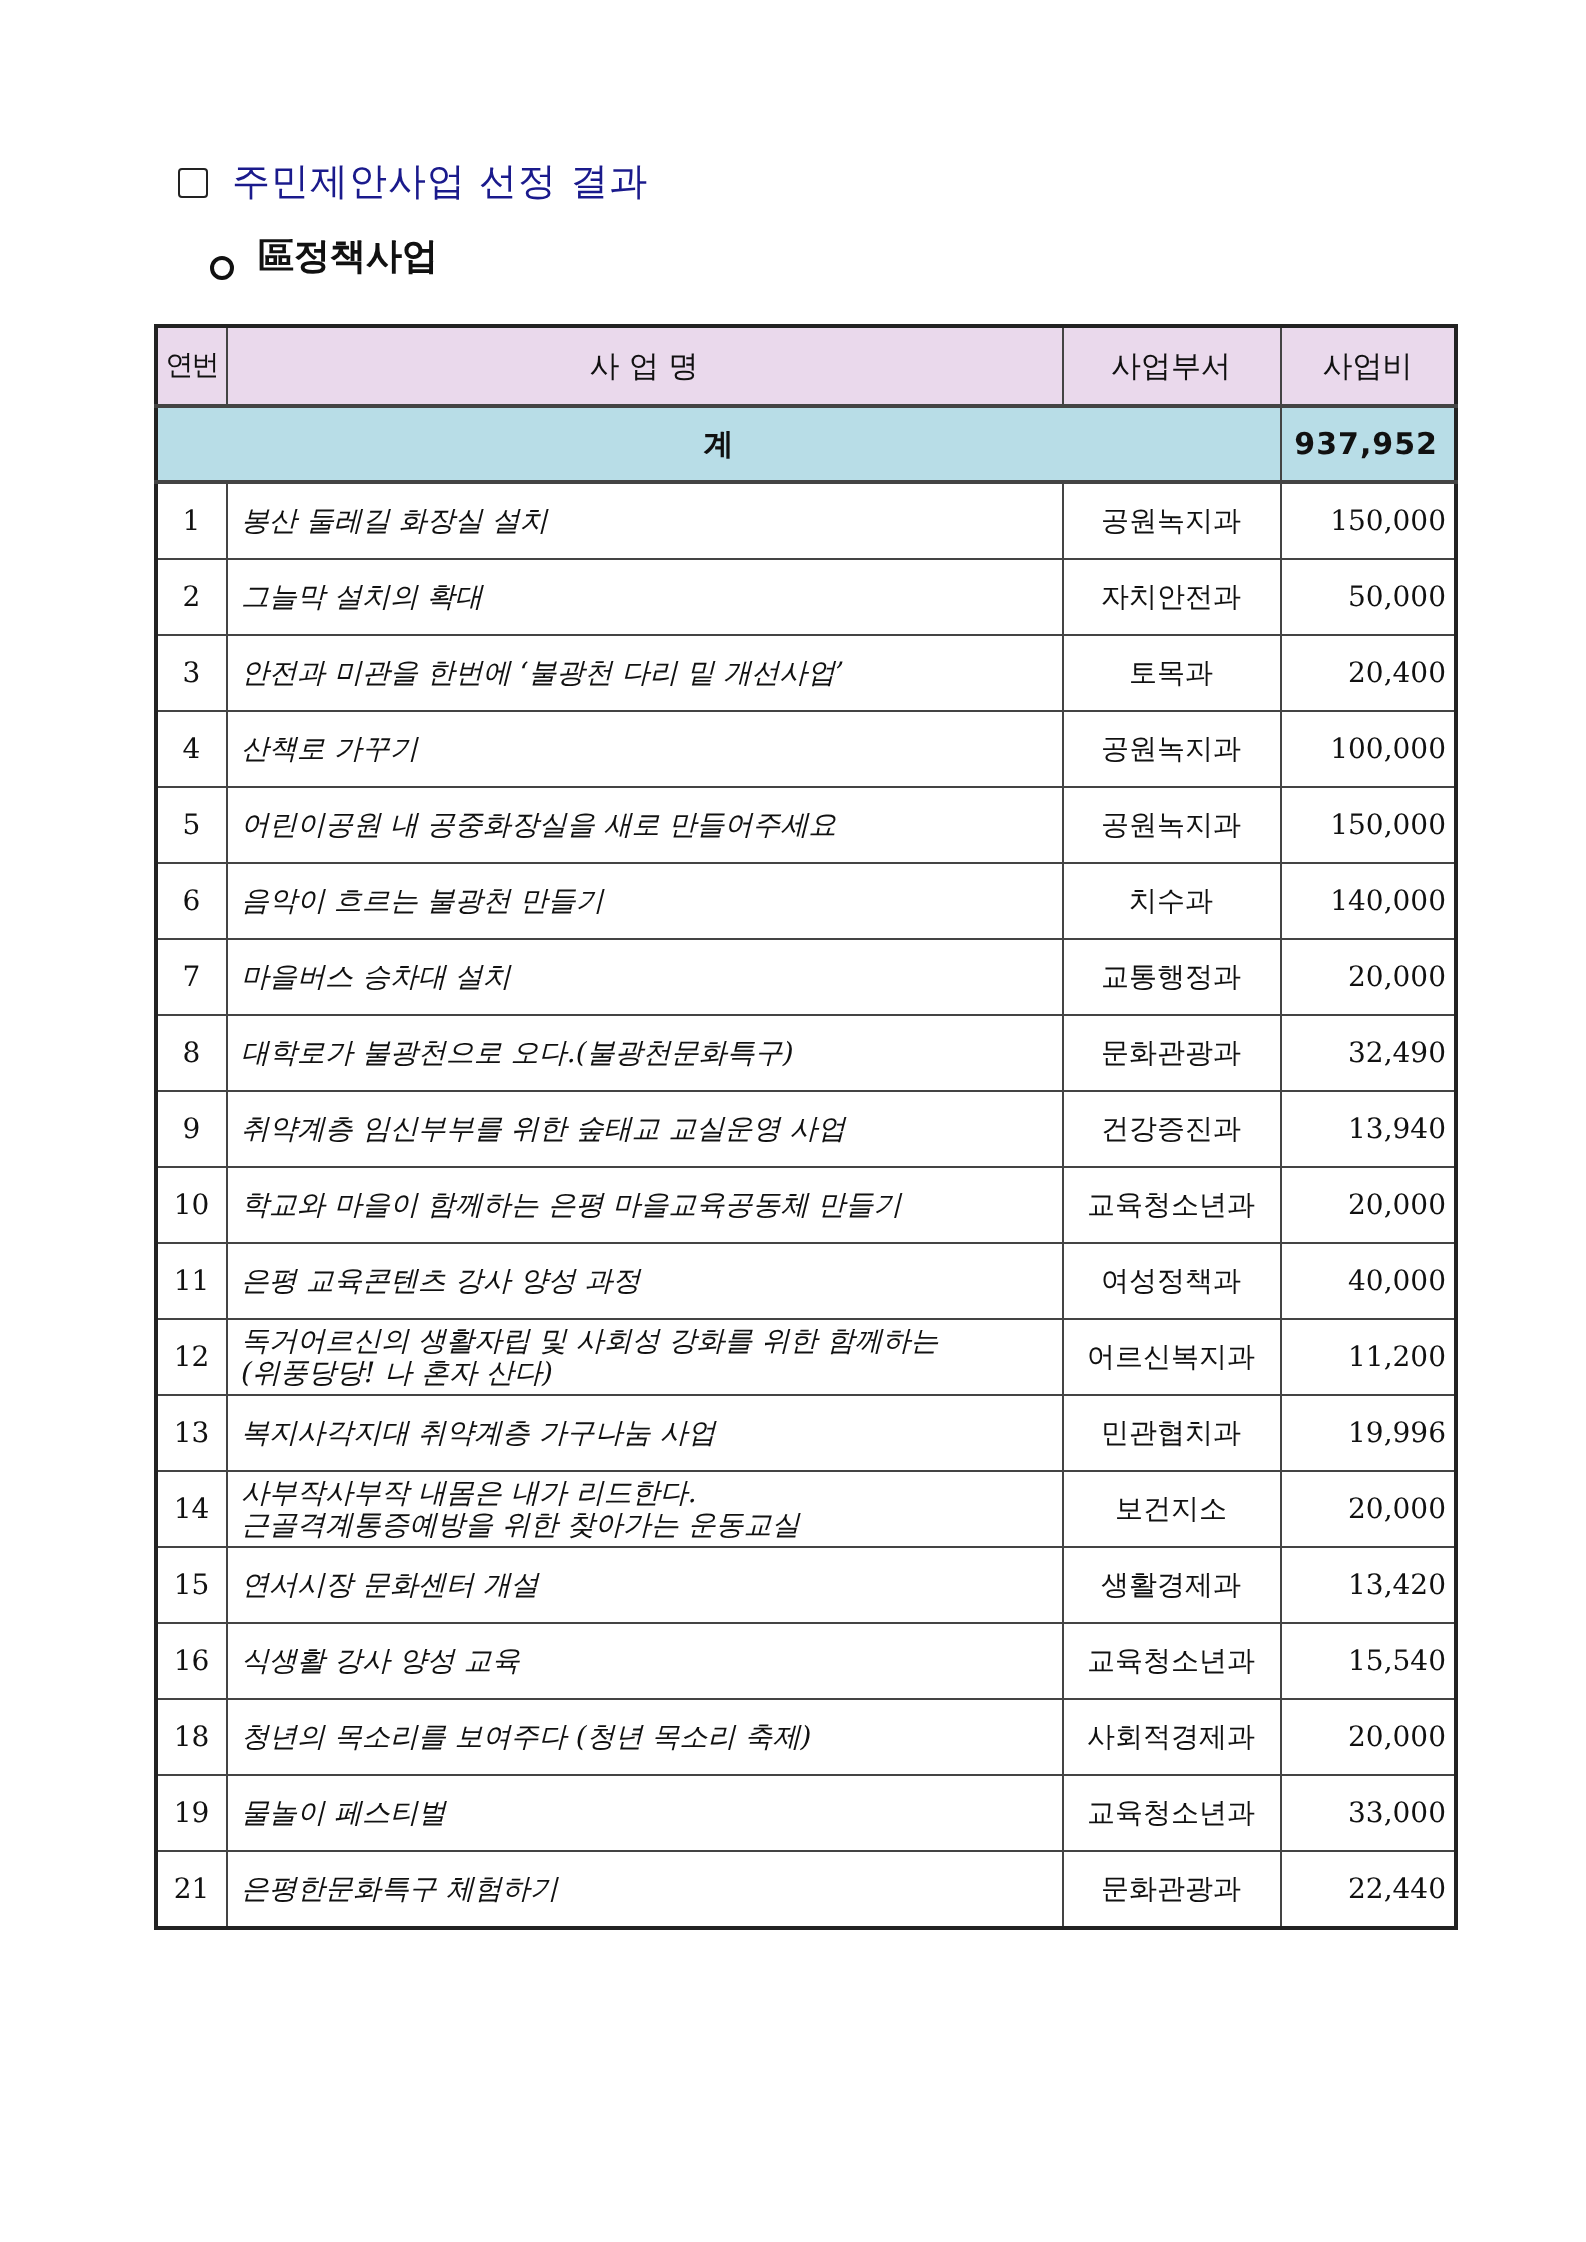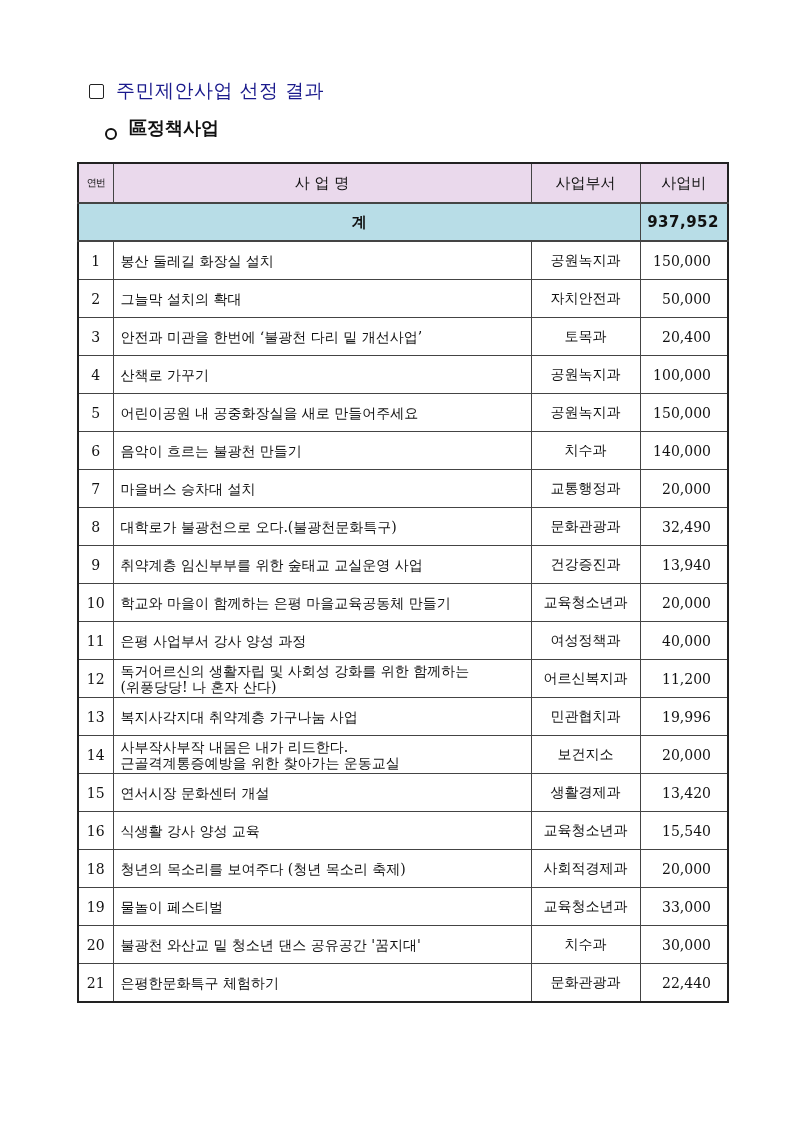--- a/index.html
+++ b/index.html
@@ -16,30 +16,30 @@
   .subtitle .circ { width: 12px; height: 12px; border: 2px solid #111; border-radius: 50%;
                     margin-right: 12px; box-sizing: border-box; }
   .unit { position: absolute; right: 76px; top: 138px; font-size: 11.5px; color: #333;
           font-family: "DejaVu Sans", "Liberation Sans", sans-serif; margin-top: 32px; }
   table { position: absolute; left: 77px; top: 162px; width: 650px; border-collapse: collapse;
           border: 2px solid #222; table-layout: fixed; }
   td, th { border: 1px solid #444; padding: 0; }
   th { background: #ead9ec; height: 38px; font-weight: normal; font-size: 15px;
        font-family: "DejaVu Sans", "Liberation Sans", sans-serif; color: #111;
        border-bottom: 2px solid #444; }
-  th.hnum { font-size: 10px; letter-spacing: -1px; text-align: center; }
+  th.hnum { font-size: 14px; letter-spacing: -1px; text-align: center; }
   tr.total td { background: #b8dde7; height: 36px; font-family: "DejaVu Sans", "Liberation Sans", sans-serif;
                 font-weight: bold; font-size: 15px; border-bottom: 2px solid #444; }
   tr.total td.label { text-align: center; }
   tr.total td.amt { text-align: right; padding-right: 8px; letter-spacing: 0.5px; }
   tr.row td { height: 37px; font-size: 14px; }
   td.num { text-align: center; font-size: 16px; }
-  td.name { padding-left: 7px; line-height: 16px; font-size: 13.5px; }
+  td.name { padding-left: 7px; line-height: 16px; font-size: 13.5px; font-style: italic; }
   td.dept { text-align: center; font-size: 13.5px; }
-  td.amt { text-align: right; padding-right: 16px; font-size: 16px; }
+  td.amt { text-align: right; padding-right: 4px; font-size: 16px; }
 </style>
 </head>
 <body>
 
 <div class="title">
   <span class="box"></span>
   <span>주민제안사업 선정 결과</span>
 </div>
 
 <div class="subtitle">
@@ -145,21 +145,21 @@
         <td class="num">10</td>
         <td class="name">
           <div>학교와 마을이 함께하는 은평 마을교육공동체 만들기</div>
         </td>
         <td class="dept">교육청소년과</td>
         <td class="amt">20,000</td>
       </tr>
       <tr class="row">
         <td class="num">11</td>
         <td class="name">
-          <div>은평 사업부서 강사 양성 과정</div>
+          <div>은평 교육콘텐츠 강사 양성 과정</div>
         </td>
         <td class="dept">여성정책과</td>
         <td class="amt">40,000</td>
       </tr>
       <tr class="row">
         <td class="num">12</td>
         <td class="name">
           <div>독거어르신의 생활자립 및 사회성 강화를 위한 함께하는</div>
           <div>(위풍당당! 나 혼자 산다)</div>
         </td>
@@ -209,28 +209,20 @@
       </tr>
       <tr class="row">
         <td class="num">19</td>
         <td class="name">
           <div>물놀이 페스티벌</div>
         </td>
         <td class="dept">교육청소년과</td>
         <td class="amt">33,000</td>
       </tr>
       <tr class="row">
-        <td class="num">20</td>
-        <td class="name">
-          <div>불광천 와산교 밑 청소년 댄스 공유공간 '꿈지대'</div>
-        </td>
-        <td class="dept">치수과</td>
-        <td class="amt">30,000</td>
-      </tr>
-      <tr class="row">
         <td class="num">21</td>
         <td class="name">
           <div>은평한문화특구 체험하기</div>
         </td>
         <td class="dept">문화관광과</td>
         <td class="amt">22,440</td>
       </tr>
     </tbody>
 </table>
 

